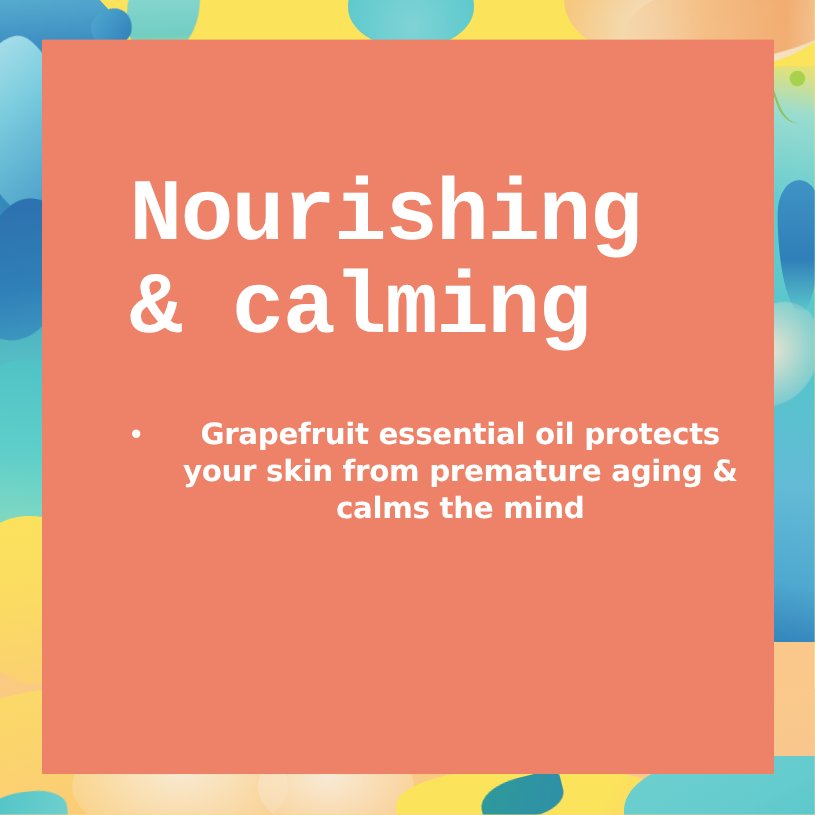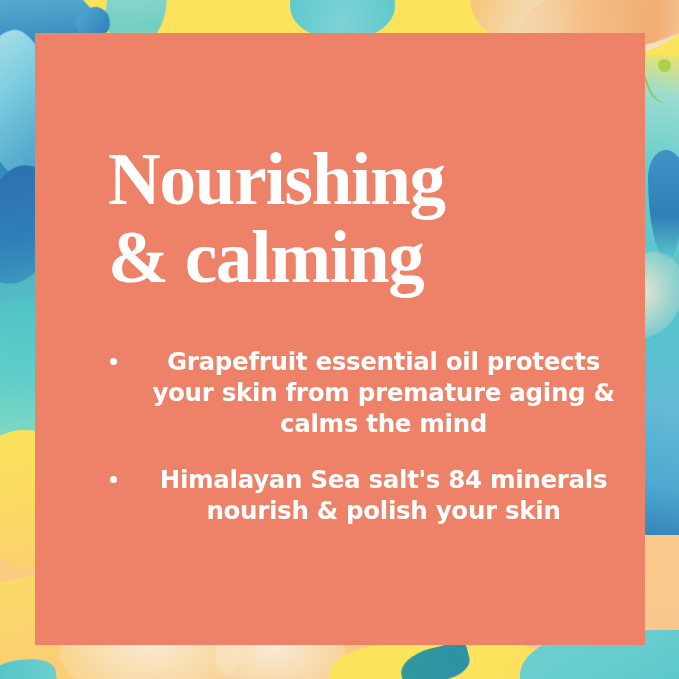--- a/index.html
+++ b/index.html
@@ -43,21 +43,21 @@
     height: 612px;
     box-sizing: border-box;
     padding: 0;
   }
 
   #heading {
     position: absolute;
     left: 73px;
     top: 108px;
     width: 500px;
-    font-family: Liberation Serif, serif;
+    font-family: Liberation Mono, monospace;
     font-weight: 700;
     font-size: 73px;
     line-height: 78px;
     letter-spacing: -1.2px;
     color: #FFFFFF;
     white-space: pre-line;
   }
 
   #bullets {
     position: absolute;
@@ -186,20 +186,16 @@
   <div id="panel" style="background:#ED8268;">
 
     <div id="heading">Nourishing
 &amp; calming</div>
 
     <ul id="bullets">
       <li class="bullet">
         <span class="bullet-dot"></span>
         <span class="bullet-text">Grapefruit essential oil protects your skin from premature aging &amp; calms the mind</span>
       </li>
-      <li class="bullet">
-        <span class="bullet-dot"></span>
-        <span class="bullet-text">Himalayan Sea salt's 84 minerals nourish &amp; polish your skin</span>
-      </li>
     </ul>
 
   </div>
 </div>
 
 </body></html>

